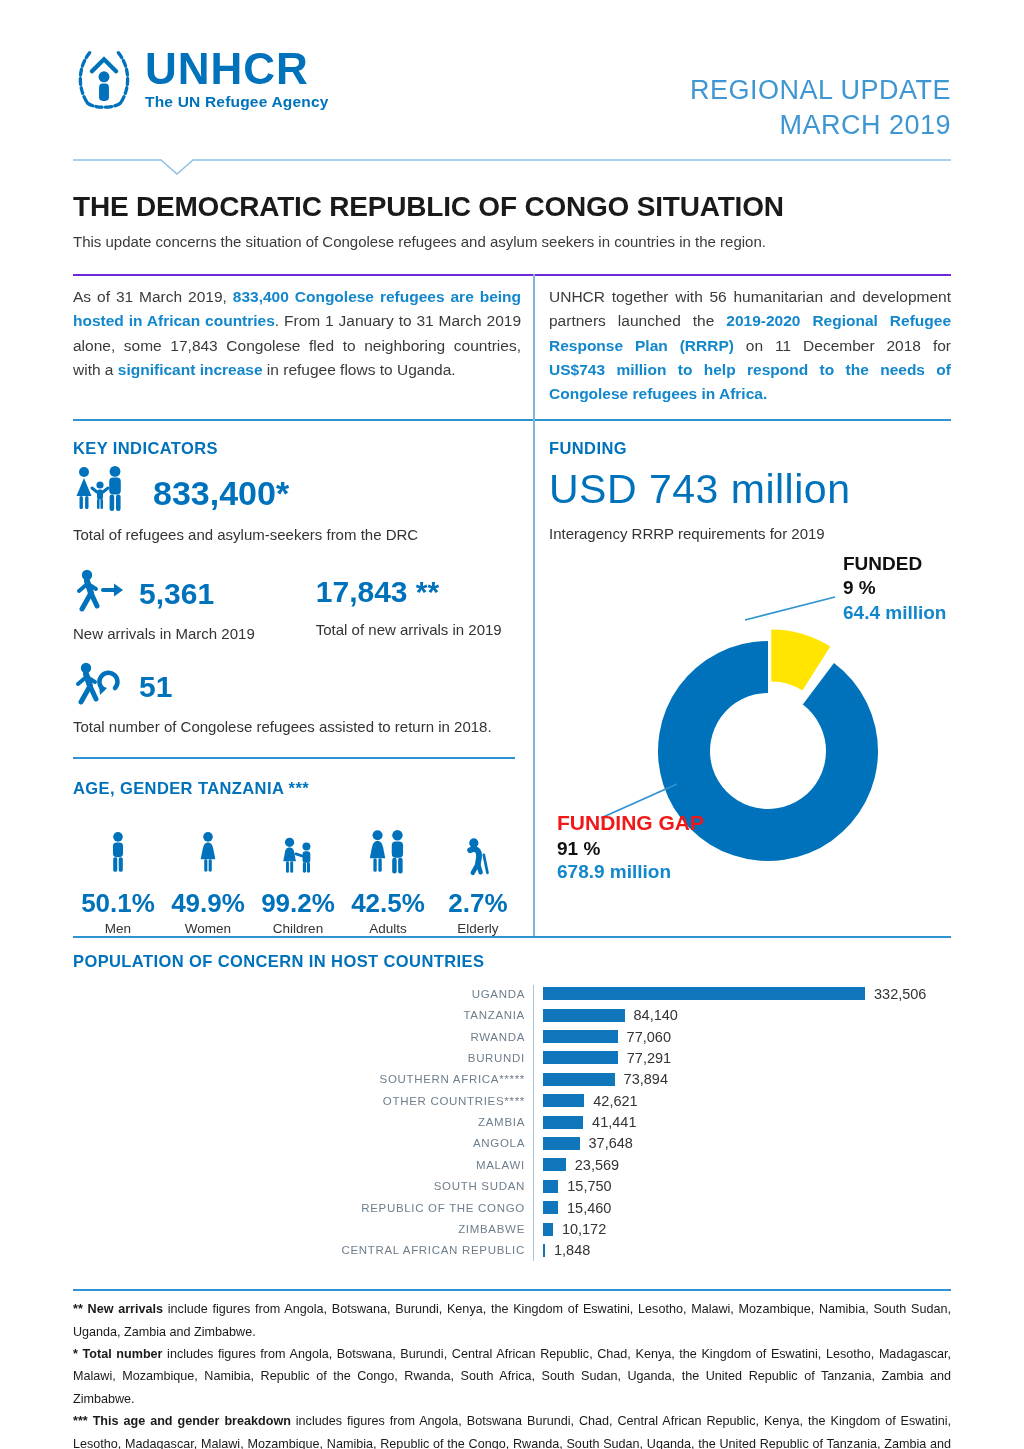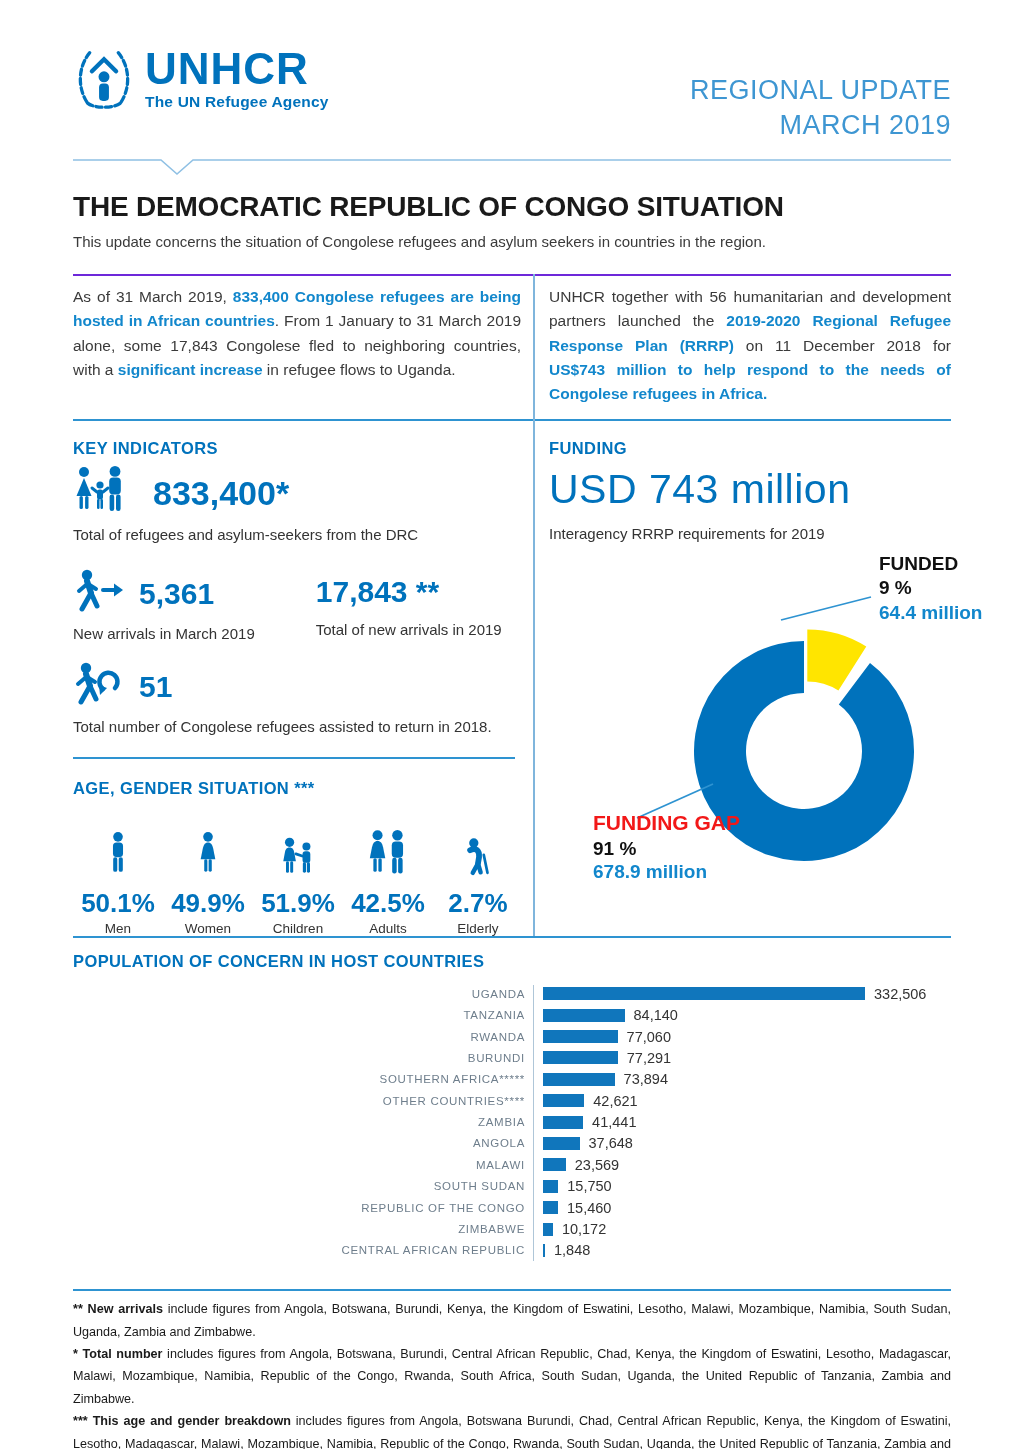--- a/index.html
+++ b/index.html
@@ -48,21 +48,21 @@
   .ag-heading{margin-top:20px;}
   .ag-grid{display:grid;grid-template-columns:repeat(5,1fr);margin-top:26px;text-align:center;}
   .ag-icon{height:52px;display:flex;align-items:flex-end;justify-content:center;}
   .ag-pct{font-size:26px;font-weight:bold;color:#0072BC;margin-top:12px;}
   .ag-label{font-size:13.5px;color:#333;margin-top:2px;}
 
   
   .funding-heading{margin-top:18px;}
   .funding-amount{font-size:41px;color:#0072BC;margin-top:8px;letter-spacing:.5px;}
   .funding-caption{font-size:15px;color:#333;margin-top:12px;}
-  .donut-wrap{position:relative;width:402px;height:352px;margin-top:4px;margin-left:36px;}
+  .donut-wrap{position:relative;width:402px;height:352px;margin-top:4px;}
   .donut-wrap svg{position:absolute;left:0;top:0;}
   .funded-block{position:absolute;left:294px;top:6px;line-height:1.28;}
   .funded-label{font-size:19px;font-weight:800;color:#111;}
   .funded-pct{font-size:19px;font-weight:bold;color:#111;}
   .funded-amount{font-size:19px;font-weight:bold;color:#1287CC;white-space:nowrap;}
   .gap-block{position:absolute;left:8px;top:264px;line-height:1.26;}
   .gap-label{font-size:21px;font-weight:800;color:#F21818;white-space:nowrap;}
   .gap-pct{font-size:19px;font-weight:bold;color:#111;}
   .gap-amount{font-size:19px;font-weight:bold;color:#1287CC;white-space:nowrap;}
 
@@ -191,21 +191,21 @@
                 <path class="ic-s" d="M30,27 A9,9 0 1 1 42,26" stroke-width="4.5"></path>
                 <path class="ic" d="M26,23 L34,26 L27,33 Z"></path>
               </svg>
             </span>
             <span class="num">51</span>
           </div>
           <div class="stat-caption">Total number of Congolese refugees assisted to return in 2018.</div>
 
           <hr class="left-rule">
 
-          <div class="sec-heading ag-heading">AGE, GENDER SITUATION ***</div>
+          <div class="sec-heading ag-heading">AGE, GENDER TANZANIA ***</div>
           <div class="ag-grid">
               <div>
                 <div class="ag-icon">
                   <svg width="22" height="44" viewBox="0 0 20 42">
                     <circle class="ic" cx="10" cy="4.6" r="4.6"></circle>
                     <rect class="ic" x="5.2" y="10" width="9.6" height="14" rx="3.4"></rect>
                     <rect class="ic" x="5.4" y="24" width="3.9" height="14" rx="1.8"></rect>
                     <rect class="ic" x="10.7" y="24" width="3.9" height="14" rx="1.8"></rect>
                   </svg>
                 </div>
@@ -231,21 +231,21 @@
                     <path class="ic" d="M11,11 C14,11 15,13 15.5,16 L17,24 H5 L6.5,16 C7,13 8,11 11,11 Z"></path>
                     <rect class="ic" x="7.6" y="24" width="2.8" height="11" rx="1.3"></rect>
                     <rect class="ic" x="11.6" y="24" width="2.8" height="11" rx="1.3"></rect>
                     <circle class="ic" cx="27" cy="10" r="3.8"></circle>
                     <rect class="ic" x="23.3" y="14.5" width="7.4" height="11" rx="2.8"></rect>
                     <rect class="ic" x="23.6" y="25" width="3" height="10" rx="1.4"></rect>
                     <rect class="ic" x="27.4" y="25" width="3" height="10" rx="1.4"></rect>
                     <path class="ic-s" d="M17,17 L23,19" stroke-width="2.6"></path>
                   </svg>
                 </div>
-                <div class="ag-pct">51.9%</div>
+                <div class="ag-pct">99.2%</div>
                 <div class="ag-label">Children</div>
               </div>
               <div>
                 <div class="ag-icon">
                   <svg width="44" height="46" viewBox="0 0 42 44">
                     <circle class="ic" cx="11" cy="5" r="4.8"></circle>
                     <path class="ic" d="M11,10.5 C14,10.5 15.4,12.6 16.3,16.6 L18.4,27 H3.6 L5.7,16.6 C6.6,12.6 8,10.5 11,10.5 Z"></path>
                     <rect class="ic" x="7" y="27" width="3.2" height="13" rx="1.5"></rect>
                     <rect class="ic" x="11.8" y="27" width="3.2" height="13" rx="1.5"></rect>
                     <circle class="ic" cx="30" cy="5" r="5"></circle>

